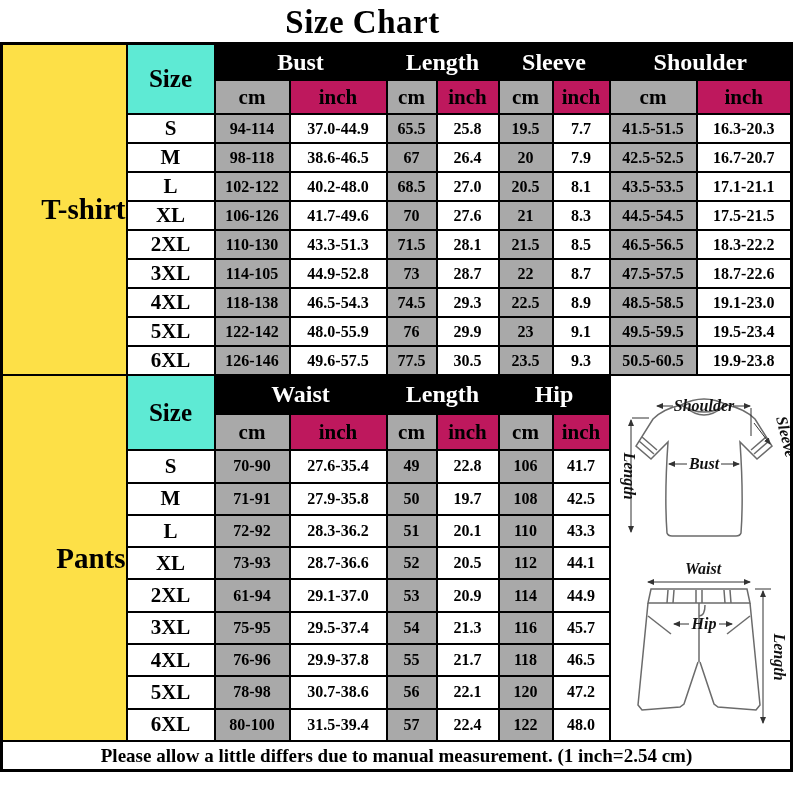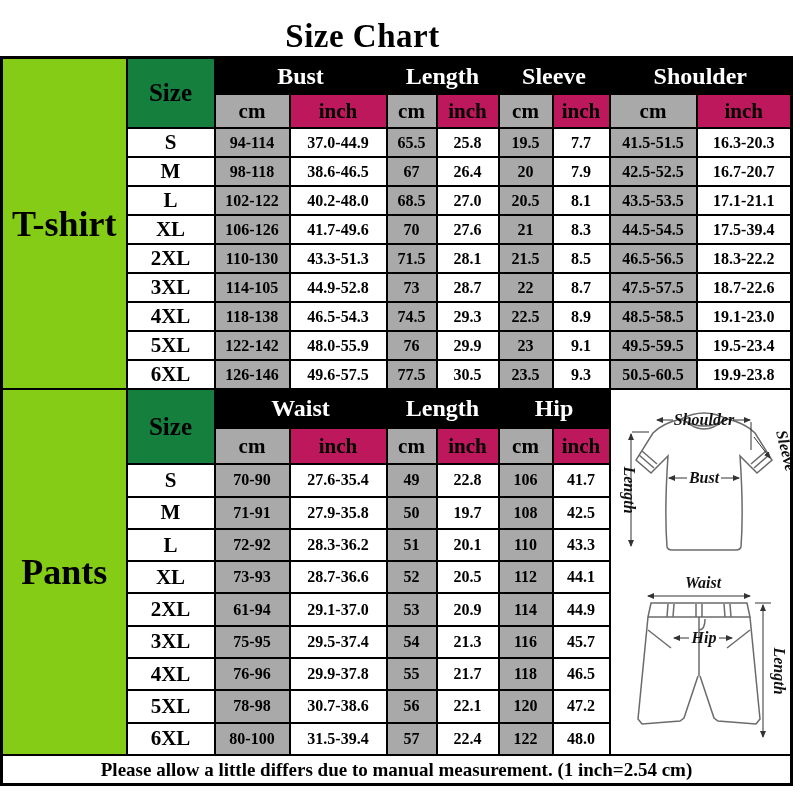--- a/index.html
+++ b/index.html
@@ -1,25 +1,25 @@
 <!DOCTYPE html>
 <html><head>
 <meta charset="utf-8">
 <style>
   html,body{margin:0;padding:0;background:#fff;}
   body{width:800px;height:800px;font-family:"Liberation Serif","DejaVu Serif",serif;color:#000;}
-  .page{width:725px;height:800px;box-sizing:border-box;padding-top:18px;}
+  .page{width:725px;height:800px;box-sizing:border-box;padding-top:4px;}
   .title{text-align:center;font-weight:bold;font-size:33px;line-height:37px;height:38px;letter-spacing:.5px;}
   table.chart{border-collapse:collapse;table-layout:fixed;width:792px;margin:0 auto;border:3px solid #000;}
   td{border:2px solid #000;text-align:center;vertical-align:middle;font-weight:bold;padding:0;overflow:hidden;}
   td.black{background:#000;color:#fff;font-size:24px;height:34px;}
   td.unit-g{background:#a9a9a9;font-size:21px;height:32px;}
   td.unit-w{background:#be185d;font-size:21px;height:32px;}
-  td.section-cell{font-size:36px;background:#84cc16;}
-  td.size-head{font-size:25px;background:#15803d;}
+  td.section-cell{font-size:29px;background:#fde047;text-align:right;}
+  td.size-head{font-size:25px;background:#5eead4;}
   tr.t-data{height:29px;}
   tr.p-data{height:30px;}
   td.size-cell{font-size:21px;background:#fff;}
   td.g{background:#a9a9a9;font-size:16px;}
   td.w{background:#fff;font-size:16px;}
   td.illus{background:#fff;vertical-align:top;padding:0;}
   tr.footer-row td{font-size:19px;height:27px;background:#fff;}
   svg text{font-family:"Liberation Serif","DejaVu Serif",serif;font-style:italic;font-size:16px;fill:#111;}
 </style>
 </head>
@@ -97,21 +97,21 @@
         </tr>
         <tr class="t-data">
           <td class="size-cell">XL</td>
           <td class="g">106-126</td>
           <td class="w">41.7-49.6</td>
           <td class="g">70</td>
           <td class="w">27.6</td>
           <td class="g">21</td>
           <td class="w">8.3</td>
           <td class="g">44.5-54.5</td>
-          <td class="w">17.5-39.4</td>
+          <td class="w">17.5-21.5</td>
         </tr>
         <tr class="t-data">
           <td class="size-cell">2XL</td>
           <td class="g">110-130</td>
           <td class="w">43.3-51.3</td>
           <td class="g">71.5</td>
           <td class="w">28.1</td>
           <td class="g">21.5</td>
           <td class="w">8.5</td>
           <td class="g">46.5-56.5</td>

